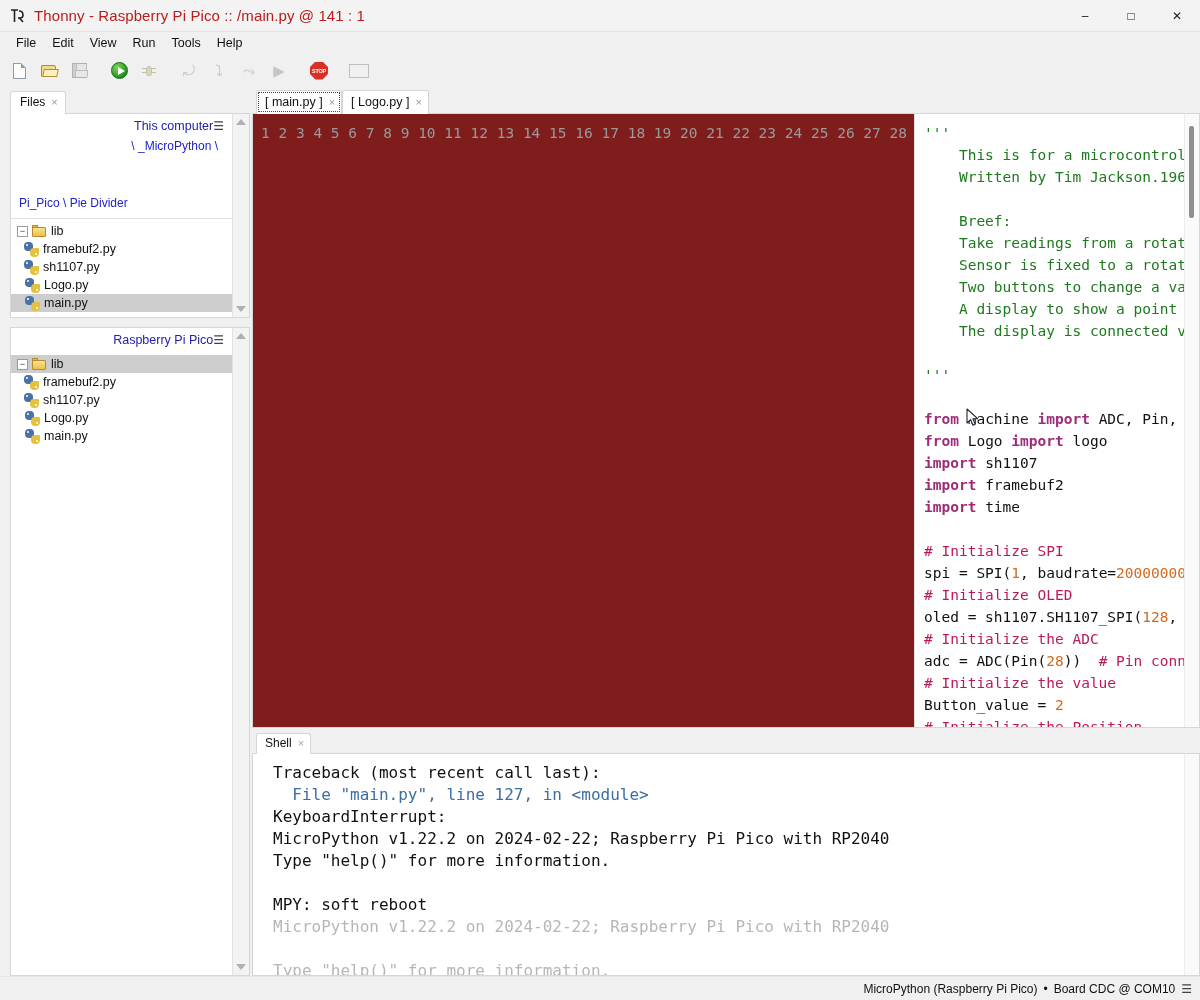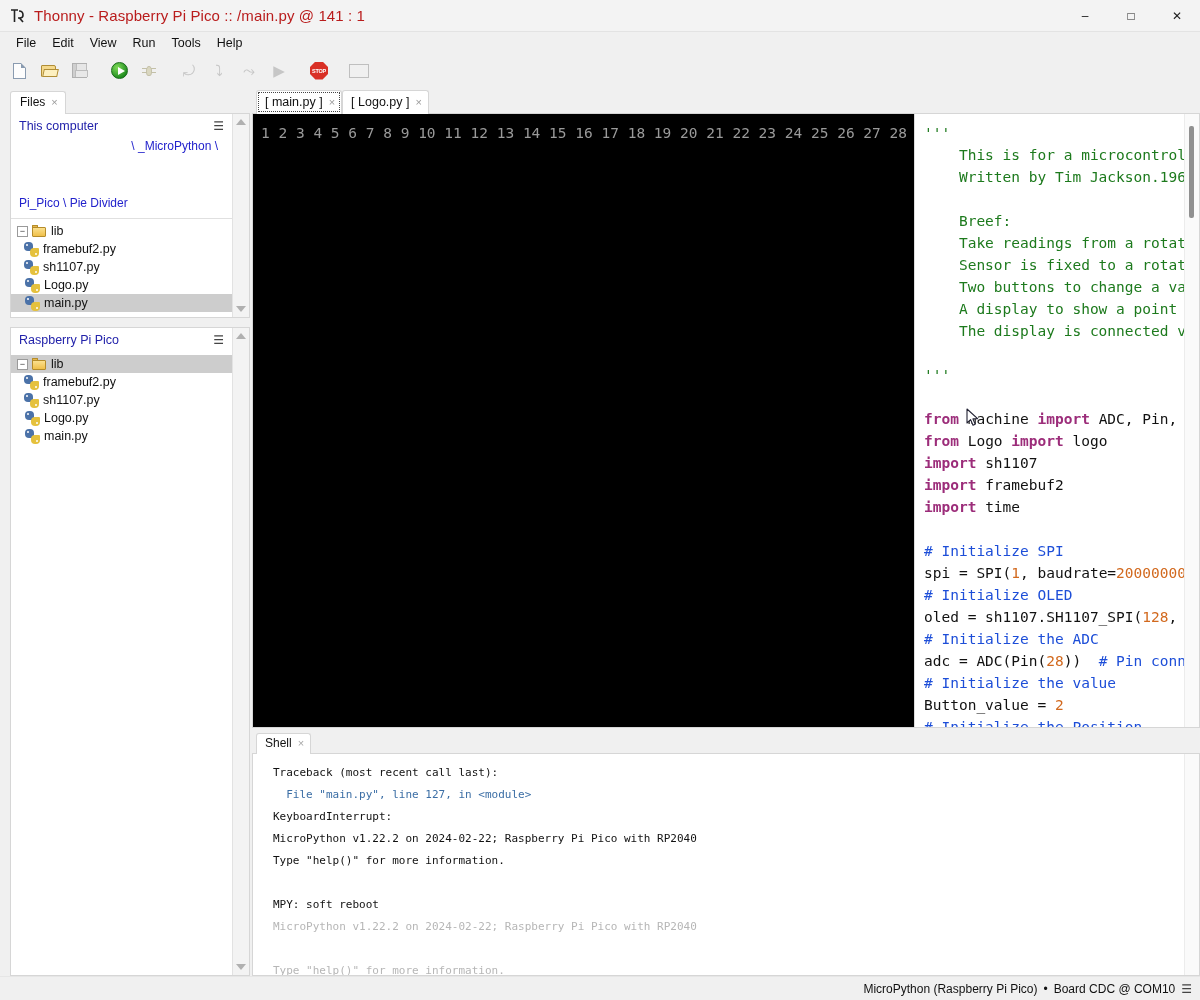--- a/index.html
+++ b/index.html
@@ -159,21 +159,21 @@
   }
   .ptab .x { color:#9a9a9a; font-size:11px; }
 
   .filespane {
     flex:1; display:flex; flex-direction:column; min-height:0;
     padding: 0 0 0 10px;
   }
   .fp-block { display:flex; background:#fff; border:1px solid #d6d6d6; }
   .fp-inner { flex:1; min-width:0; display:flex; flex-direction:column; }
   .fp-header {
-    display:flex; align-items:center; justify-content:space-between;
+    display:flex; align-items:center; justify-content:flex-end;
     padding: 5px 8px 5px 8px;
     font-size:12.5px; color:#2222aa;
   }
   .fp-hamburger { color:#444; font-size:12px; line-height:10px; }
   .fp-path {
     font-size:12px; color:#2222cc; padding: 0 6px 6px 8px;
     line-height:17px; word-break: break-word;
     border-bottom:1px solid #e0e0e0;
   }
   .fp-path .line2{ display:block;margin-top:40px; }
@@ -247,38 +247,38 @@
   }
   .etab.active { outline: 1px dotted #444; outline-offset:-3px; }
   .etab .x { color:#9a9a9a; font-size:11px; }
 
   .editor-wrap {
     flex:1; min-height:0; display:flex;
     background:#fff; border:1px solid #d6d6d6;
     margin: 0 0 0 2px;
   }
   .gutter {
-    background:#000000; color:#9a9a9a;
+    background:#7f1d1d; color:#9a9a9a;
     font-family:"DejaVu Sans Mono", monospace;
     font-size:14.5px; line-height:22px;
     text-align:right; padding: 8px 7px 0 8px;
     user-select:none; flex:none;
     border-right: 1px solid #dcdcdc;
   }
   .code {
     flex:1; min-width:0; overflow:hidden;
     font-family:"DejaVu Sans Mono", monospace;
     font-size:14.5px; line-height:22px;
     padding: 8px 0 0 9px; white-space:pre; color:#111;
   }
   .code .ln { height:22px; }
   .c-str { color:#1d7a1d; }
   .c-kw { color:#9c2d7a; font-weight:bold; }
   .c-num { color:#d2691e; }
-  .c-cmt { color:#1d4ed8; }
+  .c-cmt { color:#be185d; }
 
   .ed-scroll {
     width:15px; background:#fafafa; border-left:1px solid #ececec;
     position:relative; flex:none;
   }
   .ed-thumb {
     position:absolute; left:4px; top:12px; width:5px; height:92px;
     background:#909090; border-radius:2px;
   }
 
@@ -296,21 +296,21 @@
     position:relative; top:1px;
   }
   .stab .x { color:#a8a8a8; font-size:11px; }
   .shell-body {
     flex:1; min-height:0; display:flex;
     background:#fff; border:1px solid #d6d6d6; margin-left:2px;
   }
   .shell-text {
     flex:1; min-width:0; padding: 8px 0 0 20px;
     font-family:"DejaVu Sans Mono", monospace;
-    font-size:11px; line-height:22px; white-space:pre; color:#111;
+    font-size:16px; line-height:22px; white-space:pre; color:#111;
     overflow:hidden;
   }
   .sh-blue { color:#3b6ea5; }
   .sh-gray { color:#b6b6b6; }
 
   
   .statusbar {
     height:24px; min-height:24px; background:#f0f0f0;
     display:flex; align-items:center; justify-content:flex-end;
     padding-right: 8px; gap:6px;

